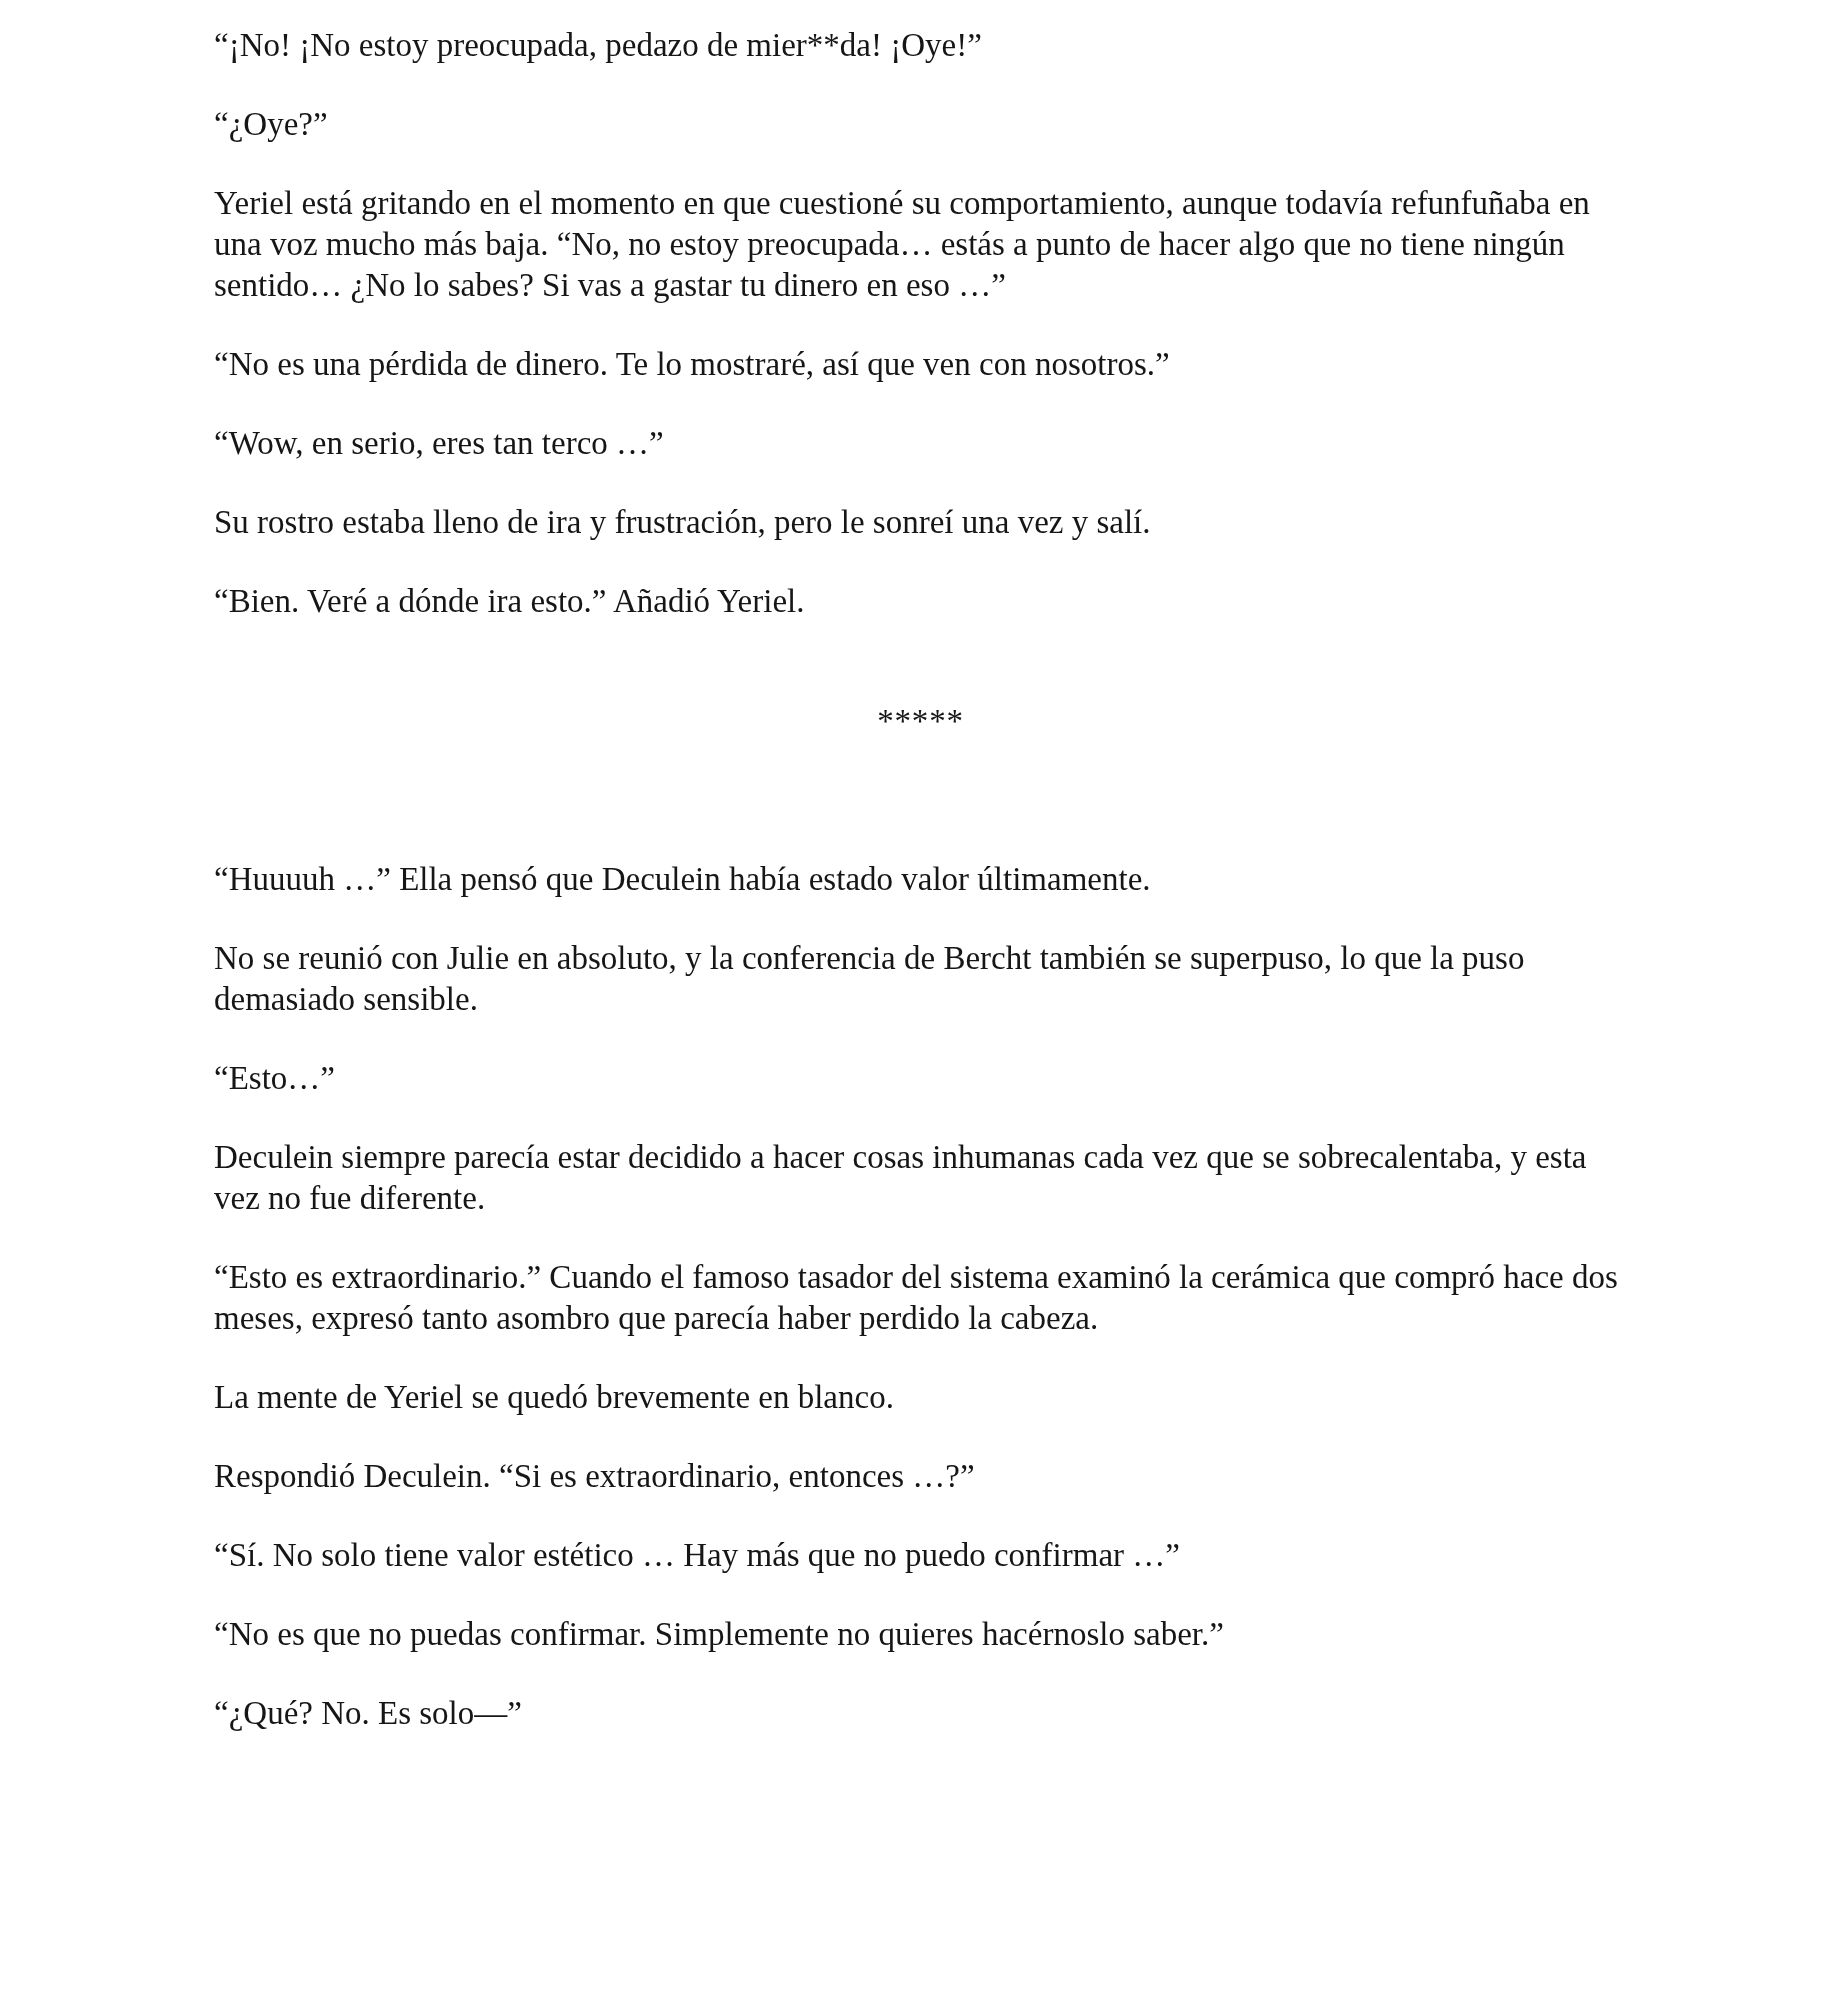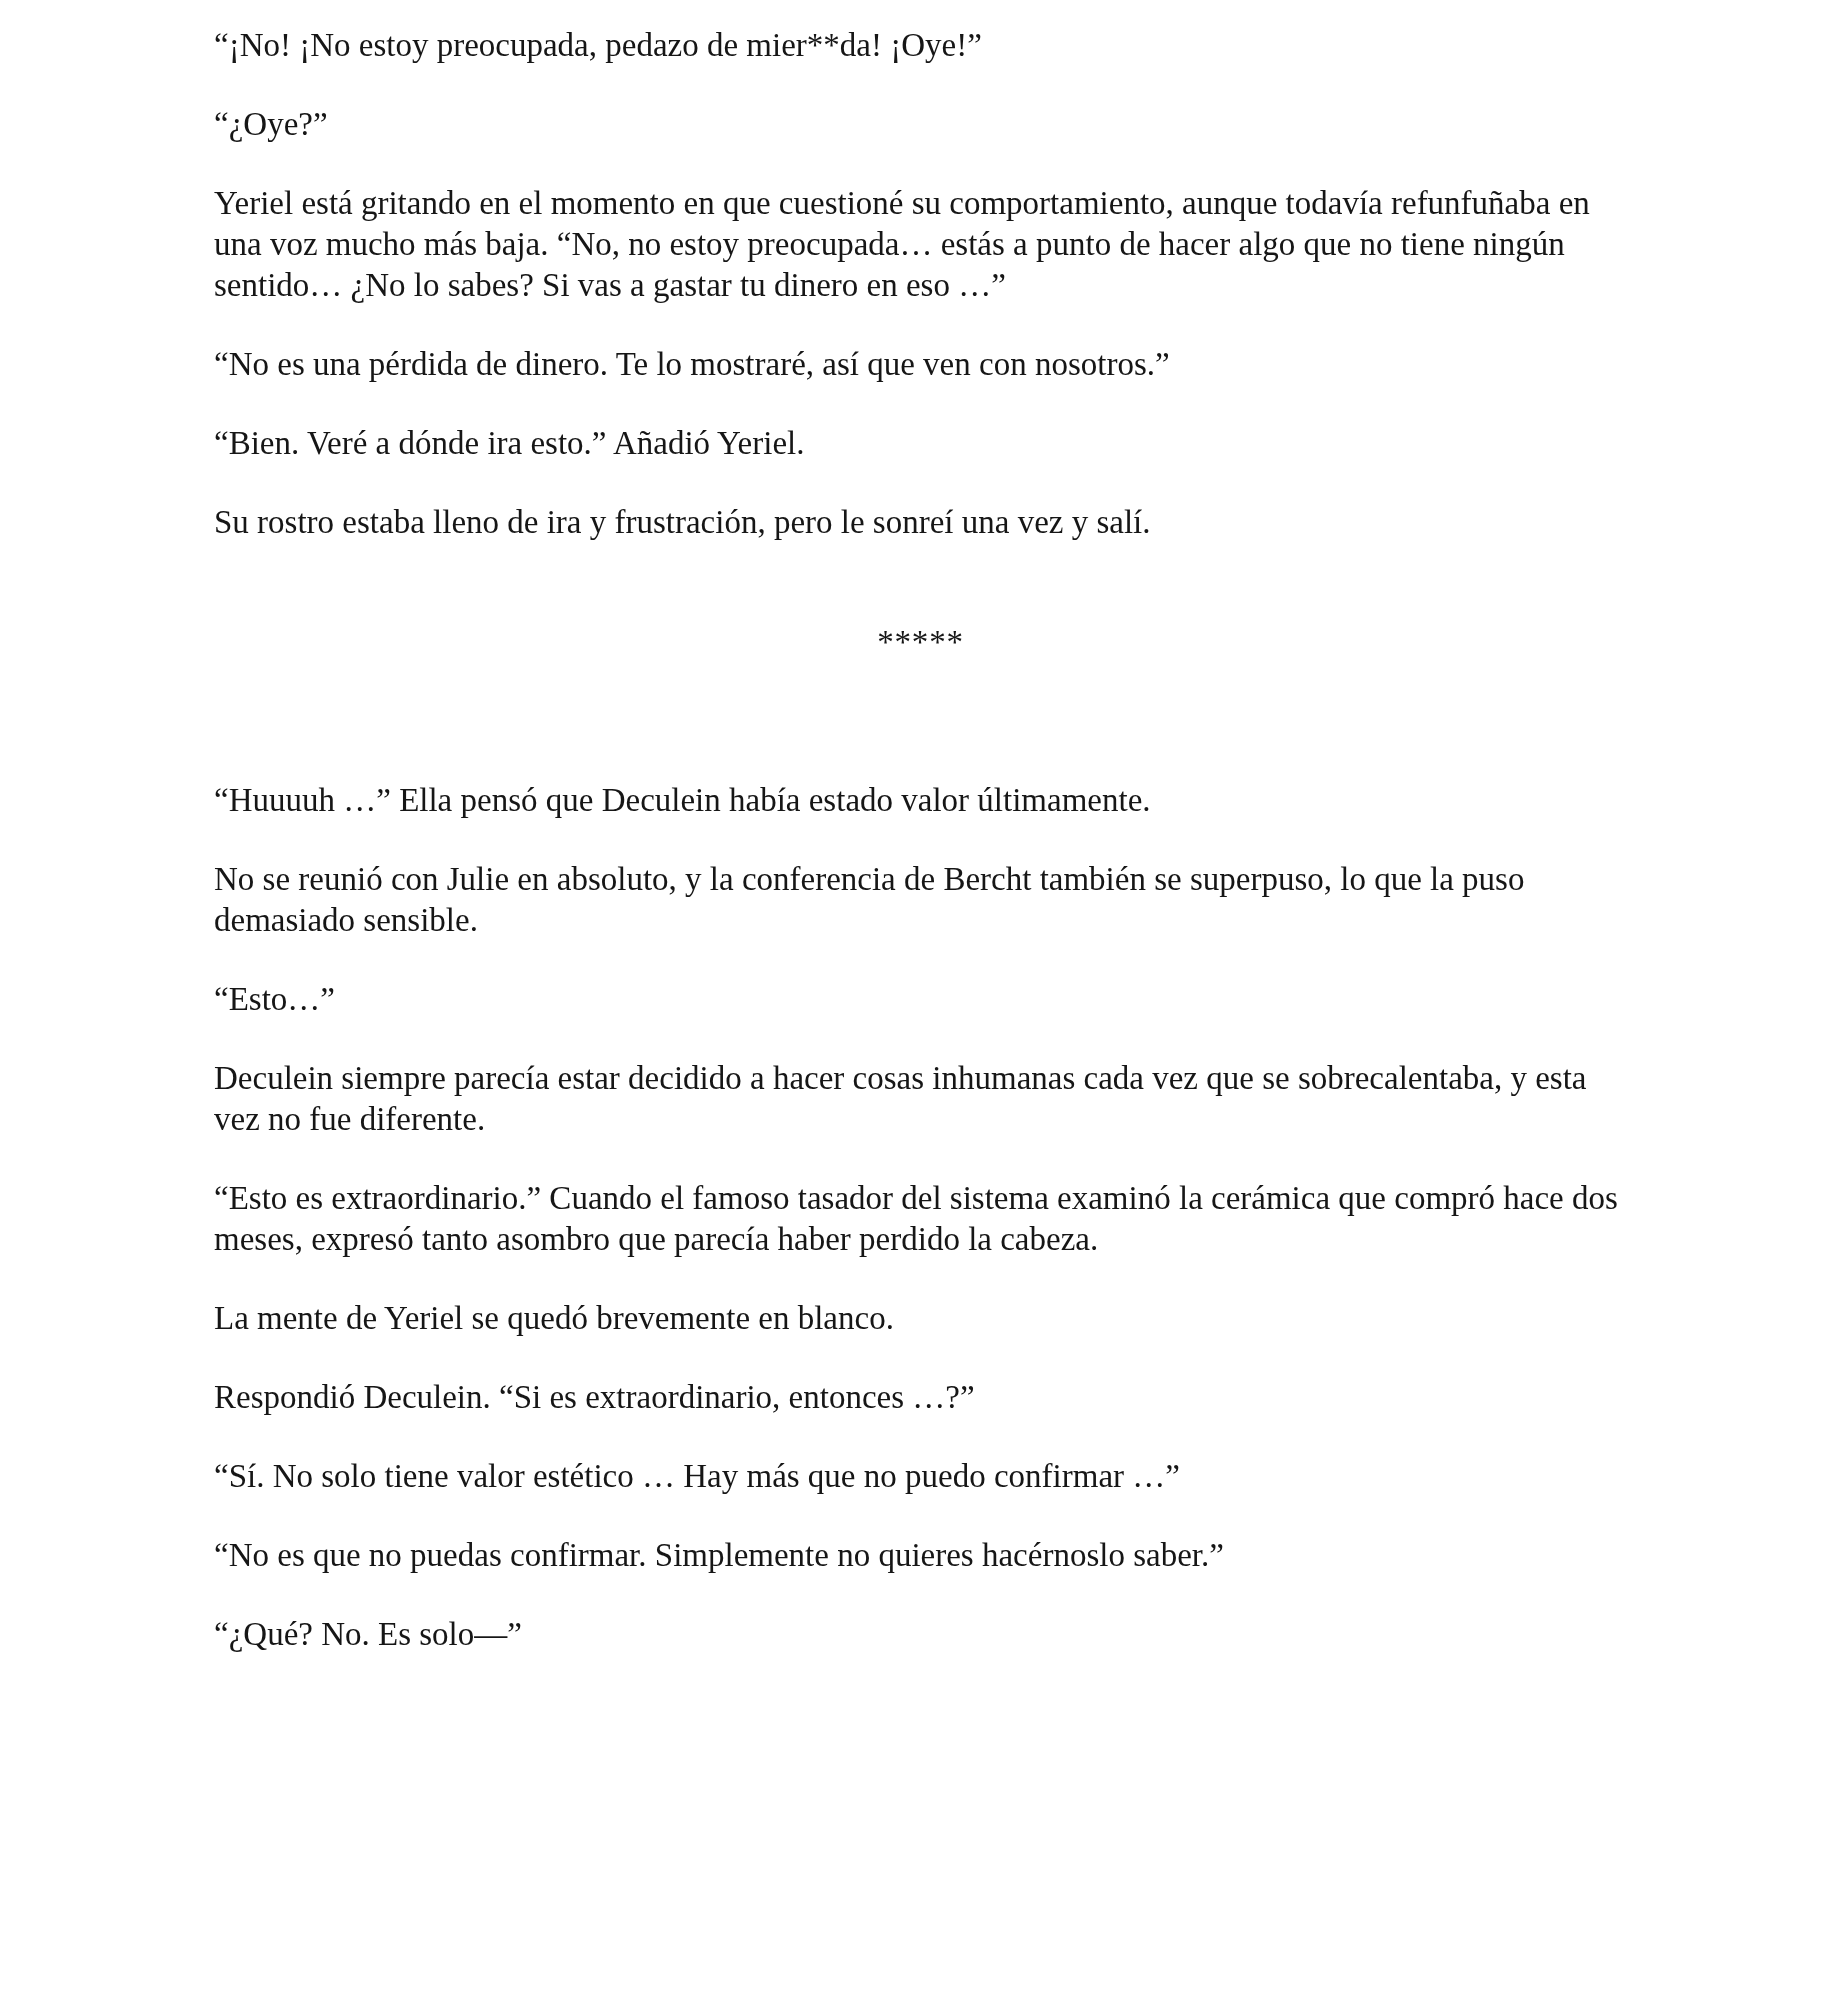--- a/index.html
+++ b/index.html
@@ -36,22 +36,23 @@
 </style>
 </head>
 <body>
 
 <div class="page">
   <div class="article">
     <p>“¡No! ¡No estoy preocupada, pedazo de mier**da! ¡Oye!”</p>
     <p>“¿Oye?”</p>
     <p>Yeriel está gritando en el momento en que cuestioné su comportamiento, aunque todavía refunfuñaba en una voz mucho más baja. “No, no estoy preocupada… estás a punto de hacer algo que no tiene ningún sentido… ¿No lo sabes? Si vas a gastar tu dinero en eso …”</p>
     <p>“No es una pérdida de dinero. Te lo mostraré, así que ven con nosotros.”</p>
+    <p>“Wow, en serio, eres tan terco …”</p>
+    <p>Su rostro estaba lleno de ira y frustración, pero le sonreí una vez y salí.</p>
     <p>“Bien. Veré a dónde ira esto.” Añadió Yeriel.</p>
-    <p>Su rostro estaba lleno de ira y frustración, pero le sonreí una vez y salí.</p>
     <p class="separator">*****</p>
     <p>“Huuuuh …” Ella pensó que Deculein había estado valor últimamente.</p>
     <p>No se reunió con Julie en absoluto, y la conferencia de Bercht también se superpuso, lo que la puso demasiado sensible.</p>
     <p>“Esto…”</p>
     <p>Deculein siempre parecía estar decidido a hacer cosas inhumanas cada vez que se sobrecalentaba, y esta vez no fue diferente.</p>
     <p>“Esto es extraordinario.” Cuando el famoso tasador del sistema examinó la cerámica que compró hace dos meses, expresó tanto asombro que parecía haber perdido la cabeza.</p>
     <p>La mente de Yeriel se quedó brevemente en blanco.</p>
     <p>Respondió Deculein. “Si es extraordinario, entonces …?”</p>
     <p>“Sí. No solo tiene valor estético … Hay más que no puedo confirmar …”</p>
     <p>“No es que no puedas confirmar. Simplemente no quieres hacérnoslo saber.”</p>

